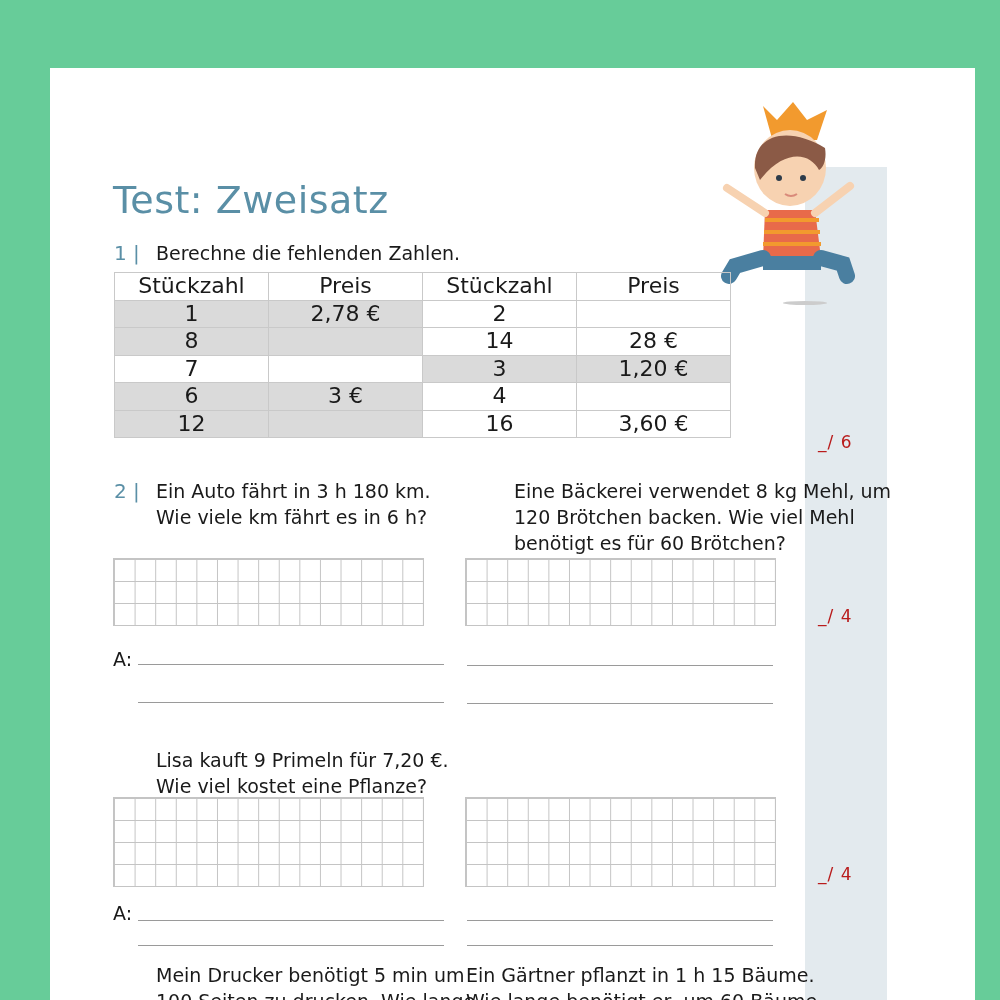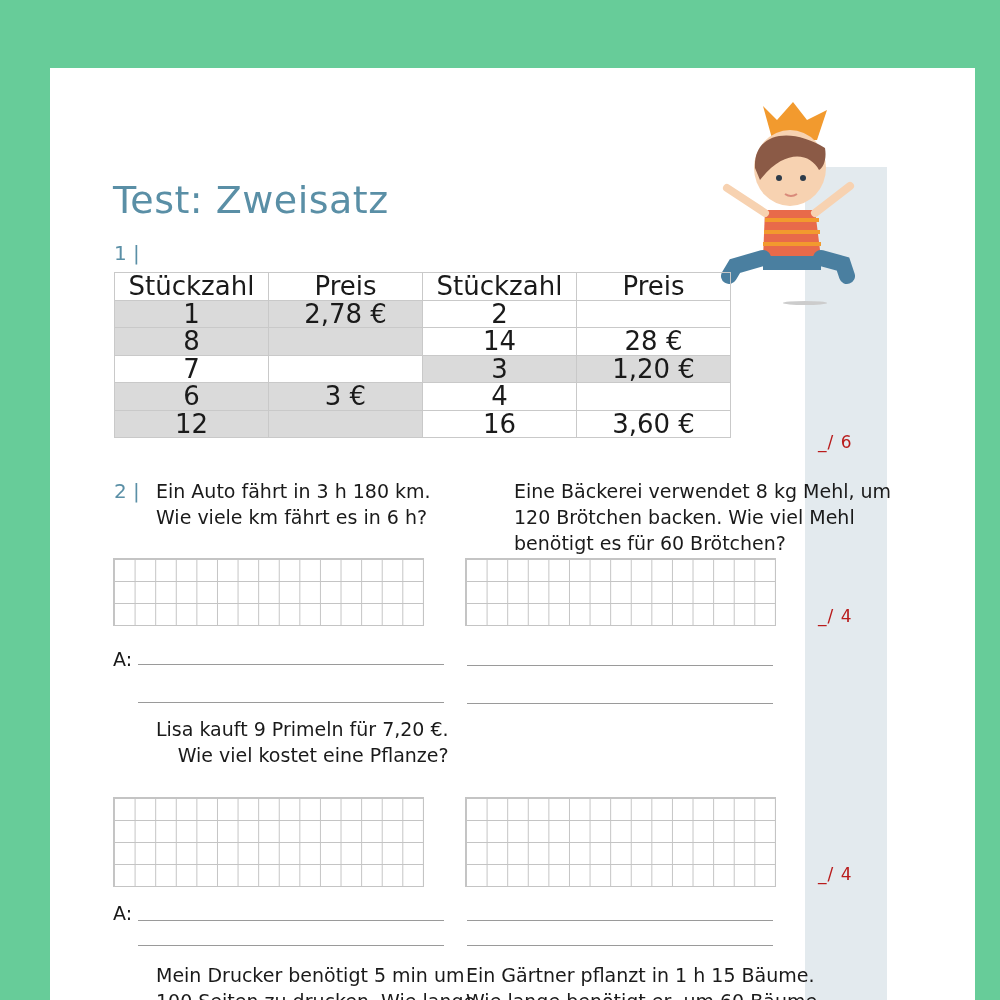--- a/index.html
+++ b/index.html
@@ -4,21 +4,21 @@
 <style>
   html, body { margin:0; padding:0; }
   body { width:1000px; height:1000px; overflow:hidden; background:#67cc99; position:relative;
          font-family:"DejaVu Sans", sans-serif; color:#1a1a1a; }
   .paper { position:absolute; left:50px; top:68px; width:925px; height:932px; background:#fff; overflow:hidden; }
   .score-col { position:absolute; left:755px; top:99px; width:82px; height:840px; background:#e3eaee; }
   .score { position:absolute; left:768px; font-size:17px; color:#b91c1c; letter-spacing:1px; }
   .title { position:absolute; left:63px; top:110px; font-size:38px; color:#5a8fa6; font-weight:normal; letter-spacing:0.5px; }
   .tasknum { position:absolute; font-size:20px; color:#5a8fa6; }
   .txt { position:absolute; font-size:19px; line-height:26px; color:#1a1a1a; white-space:pre; }
-  table.t { position:absolute; left:64px; top:204px; border-collapse:collapse; font-size:26px; }
+  table.t { position:absolute; left:64px; top:204px; border-collapse:collapse; font-size:22px; }
   table.t td { border:1px solid #c9c9c9; width:153px; height:26.5px; text-align:center; padding:0; line-height:26px; }
   table.t td.g { background:#dadada; }
   .grid { position:absolute; border:1px solid #c4c4c4;
           background-image: linear-gradient(to right, #c4c4c4 1px, transparent 1px), linear-gradient(to bottom, #c4c4c4 1px, transparent 1px);
           background-size:20.6px 22.5px; }
   .line { position:absolute; height:1px; background:#9a9a9a; }
   .alabel { position:absolute; font-size:19px; }
   .boy { position:absolute; left:665px; top:30px; width:140px; height:210px; }
 </style>
 </head>
@@ -38,20 +38,21 @@
     <path d="M50,122 H104 M49,134 H105 M48,146 H106" stroke="#f29a2e" stroke-width="4"></path>
     <path d="M50,115 L12,90 M100,115 L135,88" stroke="#f7d2b1" stroke-width="8" stroke-linecap="round"></path>
     <path d="M48,160 L20,168 L14,178 M106,160 L128,166 L132,178" stroke="#4a7fa0" stroke-width="16" stroke-linecap="round" fill="none"></path>
     <path d="M48,158 H106 V172 H48 Z" fill="#4a7fa0"></path>
     <ellipse cx="90" cy="205" rx="22" ry="2" fill="#ccc"></ellipse>
   </svg>
 
   <div class="title">Test: Zweisatz</div>
 
   <div class="tasknum" style="left:64px;top:173px;">1 |</div>
+  <div class="txt" style="left:106px;top:172px;">Berechne die fehlenden Zahlen.</div>
 
   <table class="t">
     <tbody>
         <tr>
       <td>Stückzahl</td>
       <td>Preis</td>
       <td>Stückzahl</td>
       <td>Preis</td>
     </tr>
     <tr>
@@ -100,21 +101,21 @@
   <div class="grid" style="left:415px;top:490px;width:309px;height:66px;background-size:20.6px 22px;"></div>
 
   <div class="score" style="top:538px;">_/  4</div>
 
   <div class="alabel" style="left:63px;top:580px;">A:</div>
   <div class="line" style="left:88px;top:596px;width:306px;"></div>
   <div class="line" style="left:417px;top:597px;width:306px;"></div>
   <div class="line" style="left:88px;top:634px;width:306px;"></div>
   <div class="line" style="left:417px;top:635px;width:306px;"></div>
 
-  <div class="txt" style="left:106px;top:648px;text-align:right;">Lisa kauft 9 Primeln für 7,20 €.
+  <div class="txt" style="left:106px;top:679px;">Lisa kauft 9 Primeln für 7,20 €.
 Wie viel kostet eine Pflanze?</div>
 
   <div class="grid" style="left:63px;top:729px;width:309px;height:88px;background-size:20.6px 22px;"></div>
   <div class="grid" style="left:415px;top:729px;width:309px;height:88px;background-size:20.6px 22px;"></div>
 
   <div class="score" style="top:796px;">_/  4</div>
 
   <div class="alabel" style="left:63px;top:834px;">A:</div>
   <div class="line" style="left:88px;top:852px;width:306px;"></div>
   <div class="line" style="left:417px;top:852px;width:306px;"></div>

